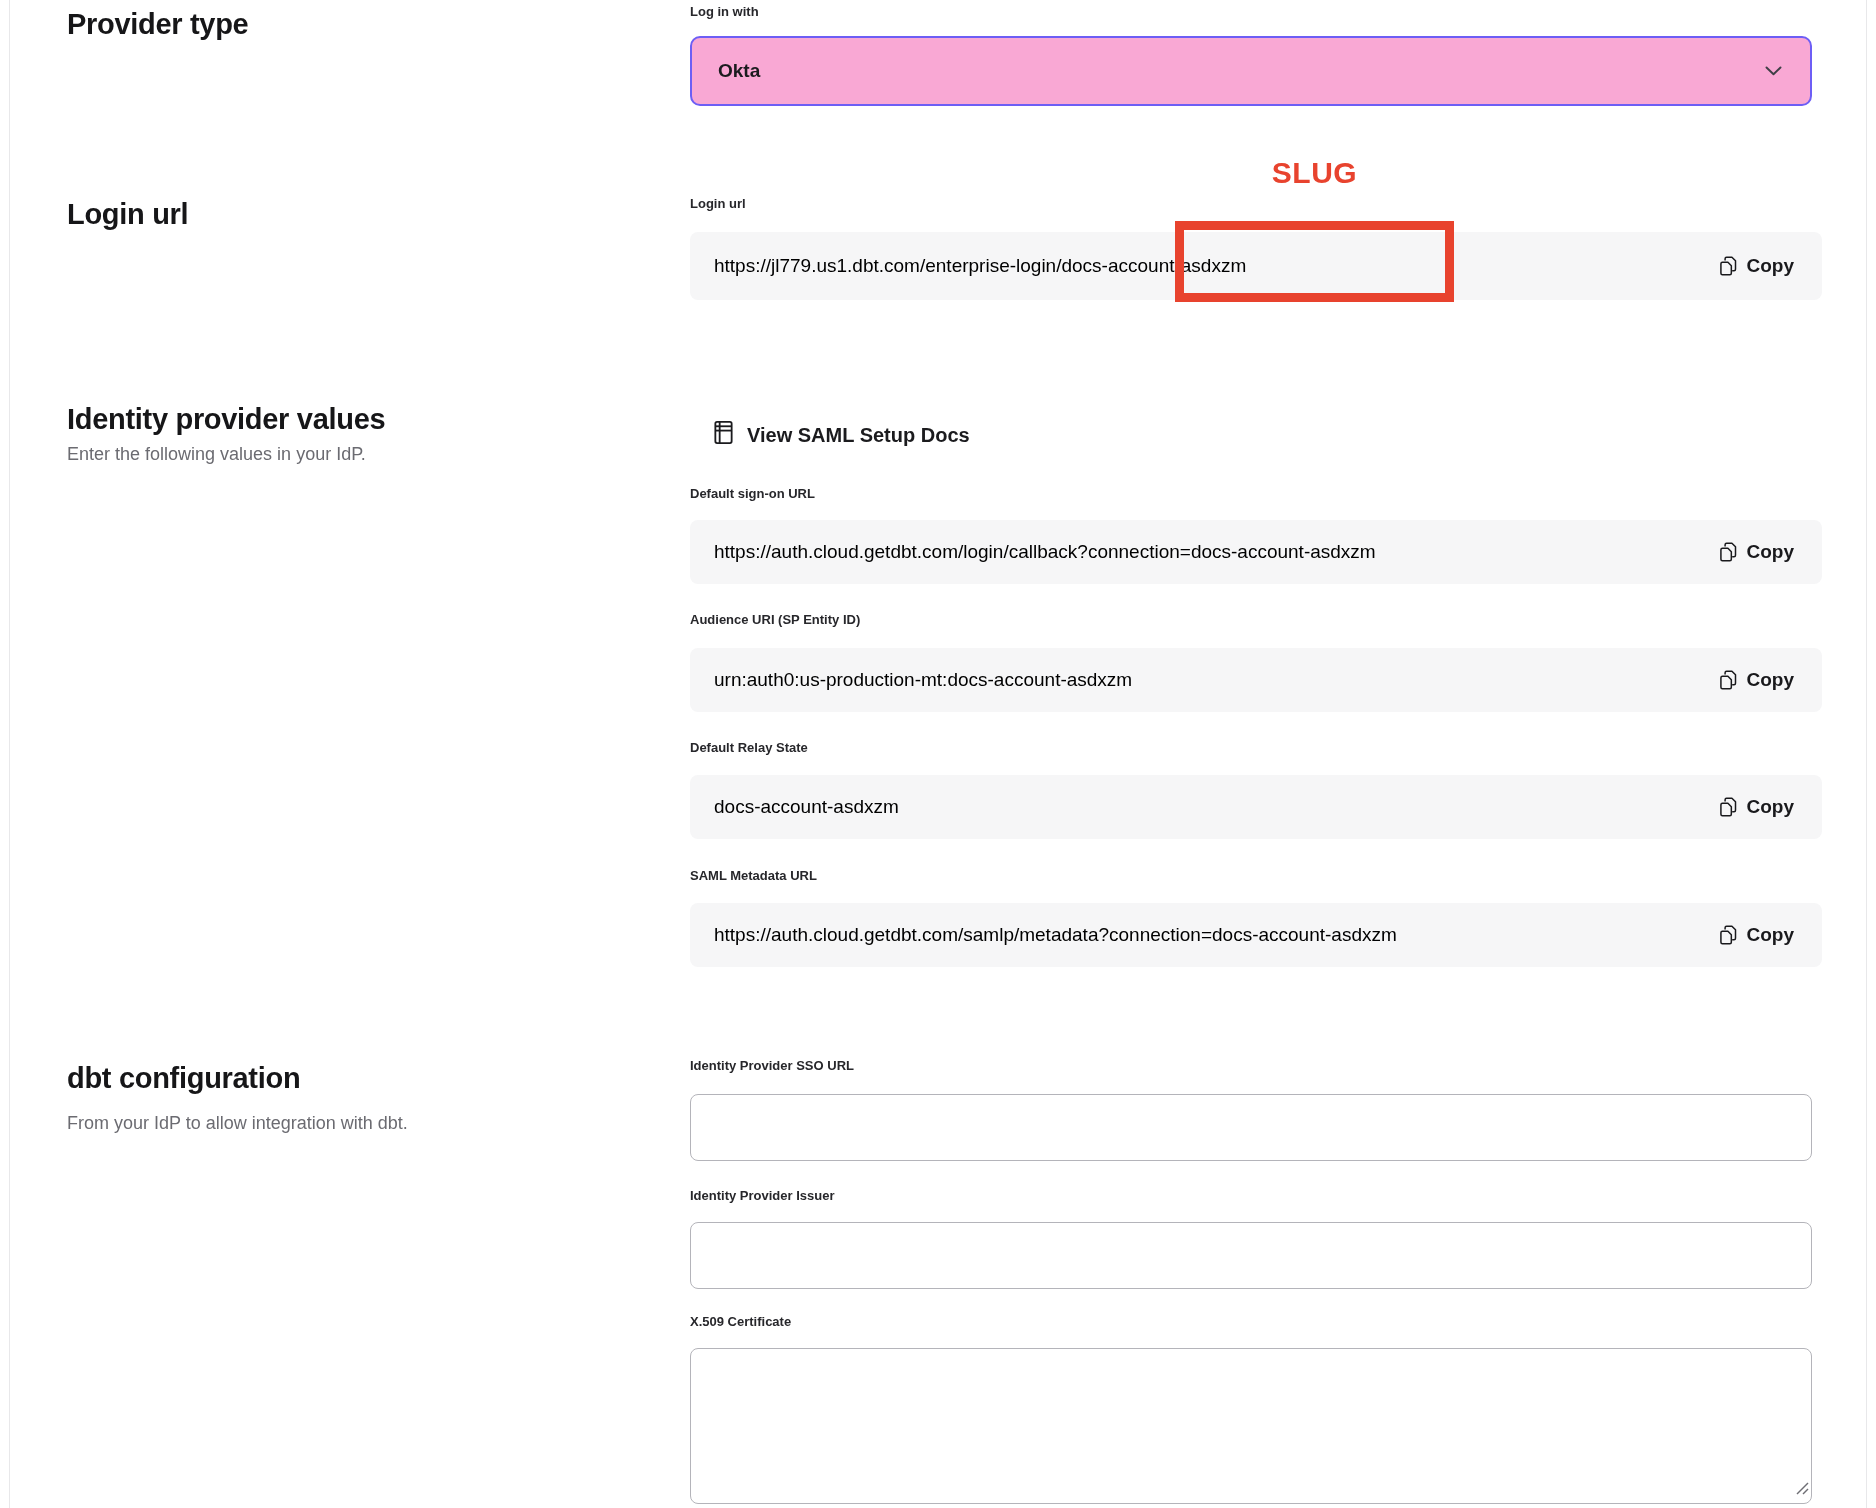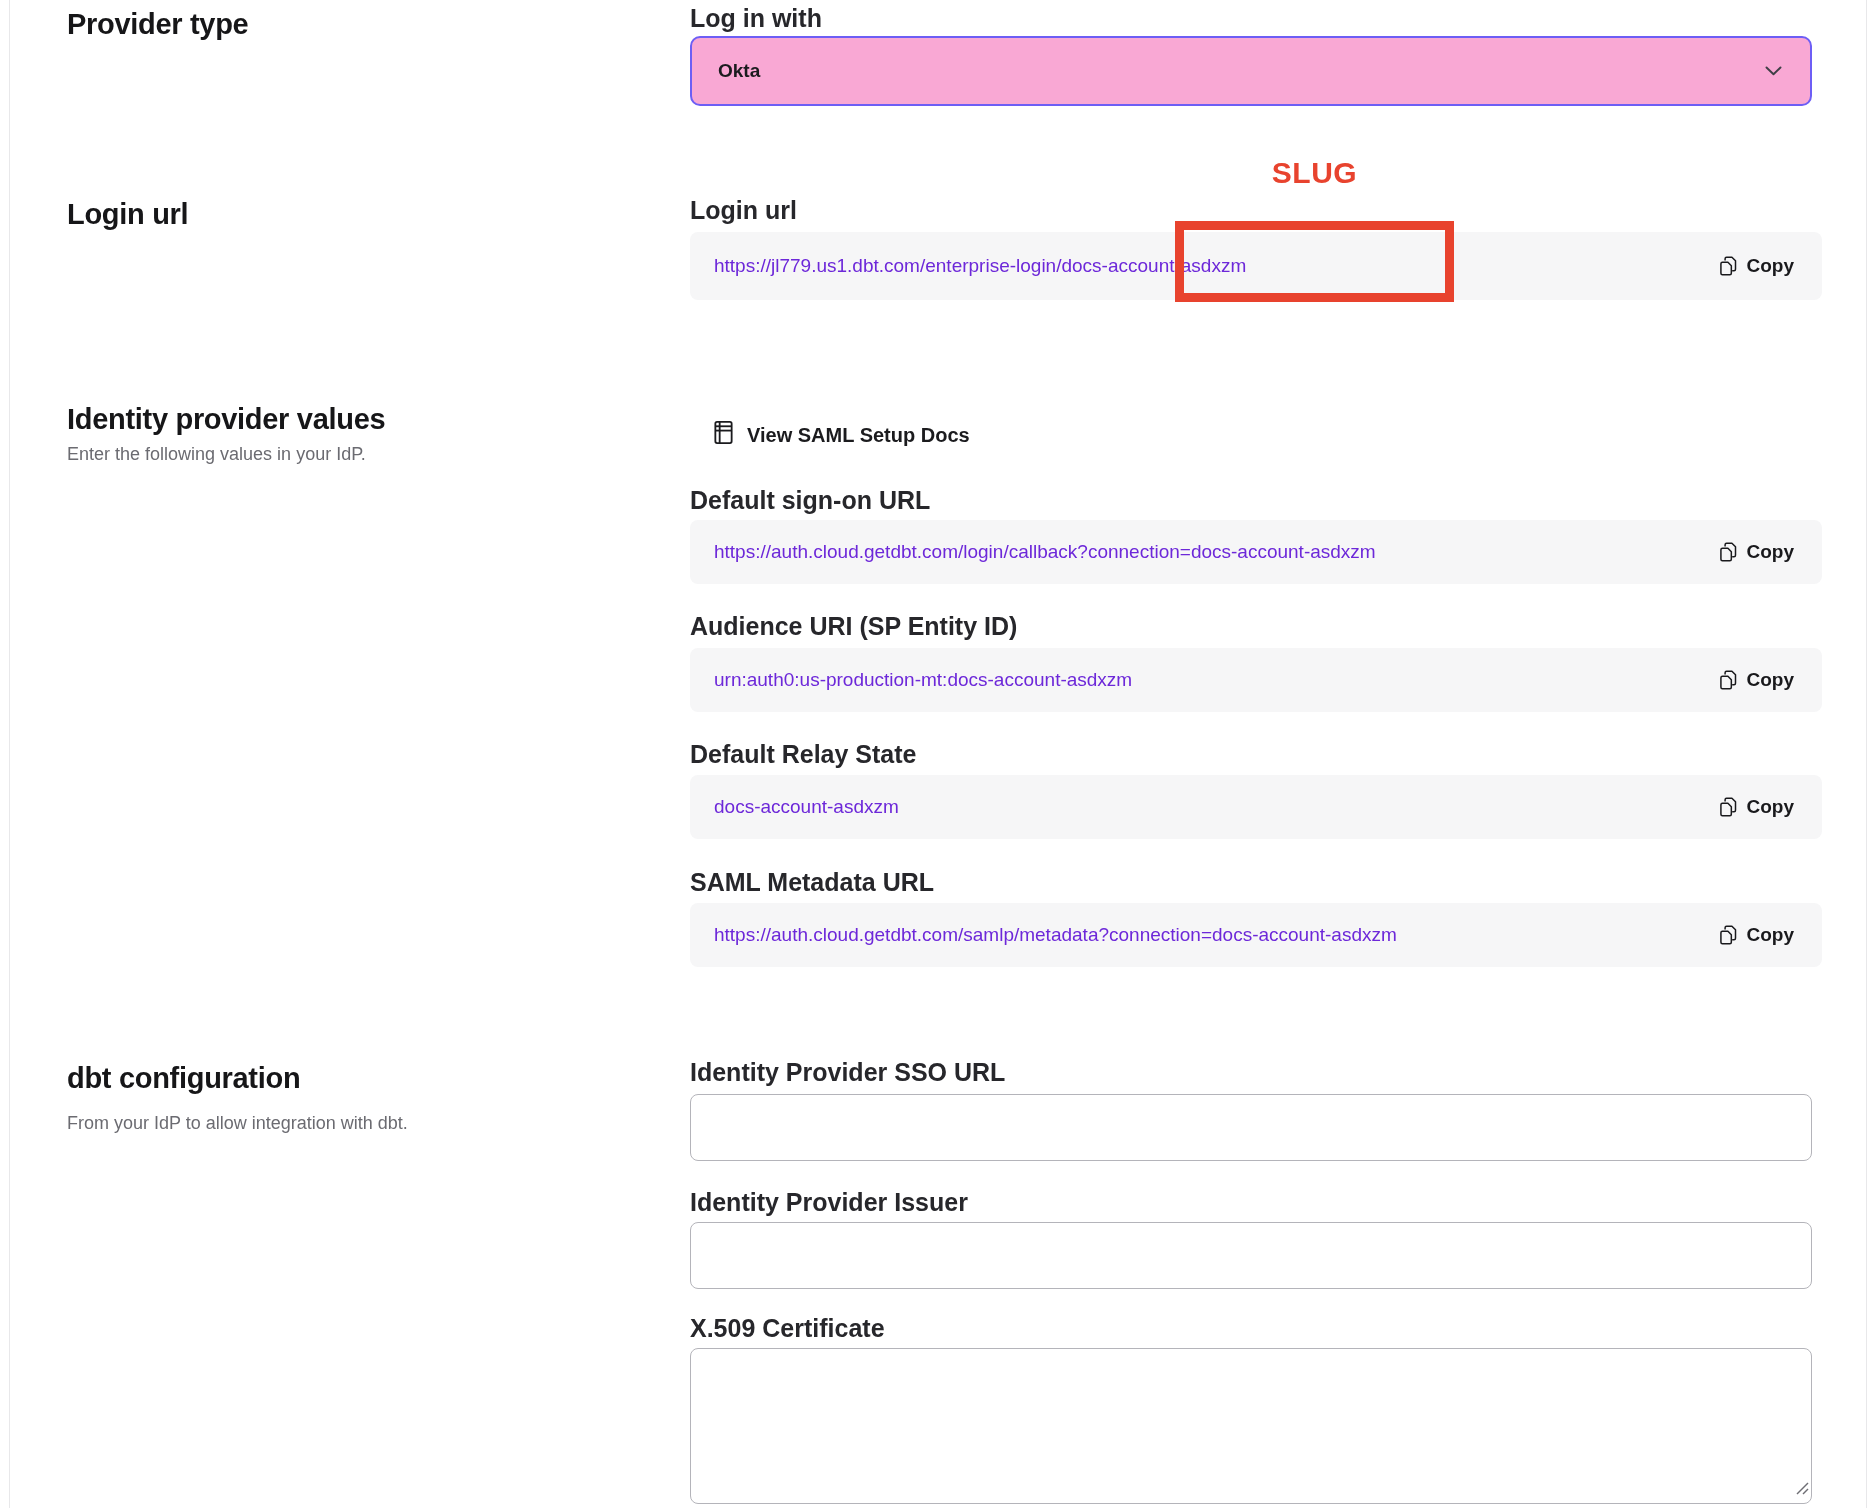--- a/index.html
+++ b/index.html
@@ -20,21 +20,21 @@
     position:absolute; left:67px;
     font-size:29px; font-weight:600; color:#161618; letter-spacing:-0.3px;
   }
   .subnote {
     position:absolute; left:67px;
     font-size:18px; font-weight:400; color:#6b6b71;
   }
 
   .field-label {
     position:absolute; left:690px;
-    font-size:25px; font-weight:600; color:#27272b;
+    font-size:13px; font-weight:600; color:#27272b;
   }
 
   .select {
     position:absolute; left:690px; top:36px;
     width:1122px; height:70px;
     background:#f9a8d4;
     border:2px solid #6d5ef5;
     border-radius:10px;
     display:flex; align-items:center;
     padding:0 28px 0 26px;
@@ -44,21 +44,21 @@
   .select .chev { position:absolute; right:28px; top:50%; transform:translateY(-50%); display:flex; }
 
   .gray-row {
     position:absolute; left:690px;
     width:1132px; height:64px;
     background:#f6f6f7;
     border-radius:8px;
     display:flex; align-items:center;
     padding-left:24px;
   }
-  .gray-row .val { font-size:19px; color:#6d28d9; white-space:nowrap; }
+  .gray-row .val { font-size:19px; color:#000000; white-space:nowrap; }
   .copy-btn {
     position:absolute; right:28px; top:50%; transform:translateY(-50%);
     display:flex; align-items:flex-start; gap:9px;
     background:transparent; border:none; cursor:pointer;
     font-family:"Liberation Sans", sans-serif;
     font-size:19px; font-weight:600; color:#19191c;
   }
   .copy-btn svg { display:block; }
 
   .annotation-slug {

